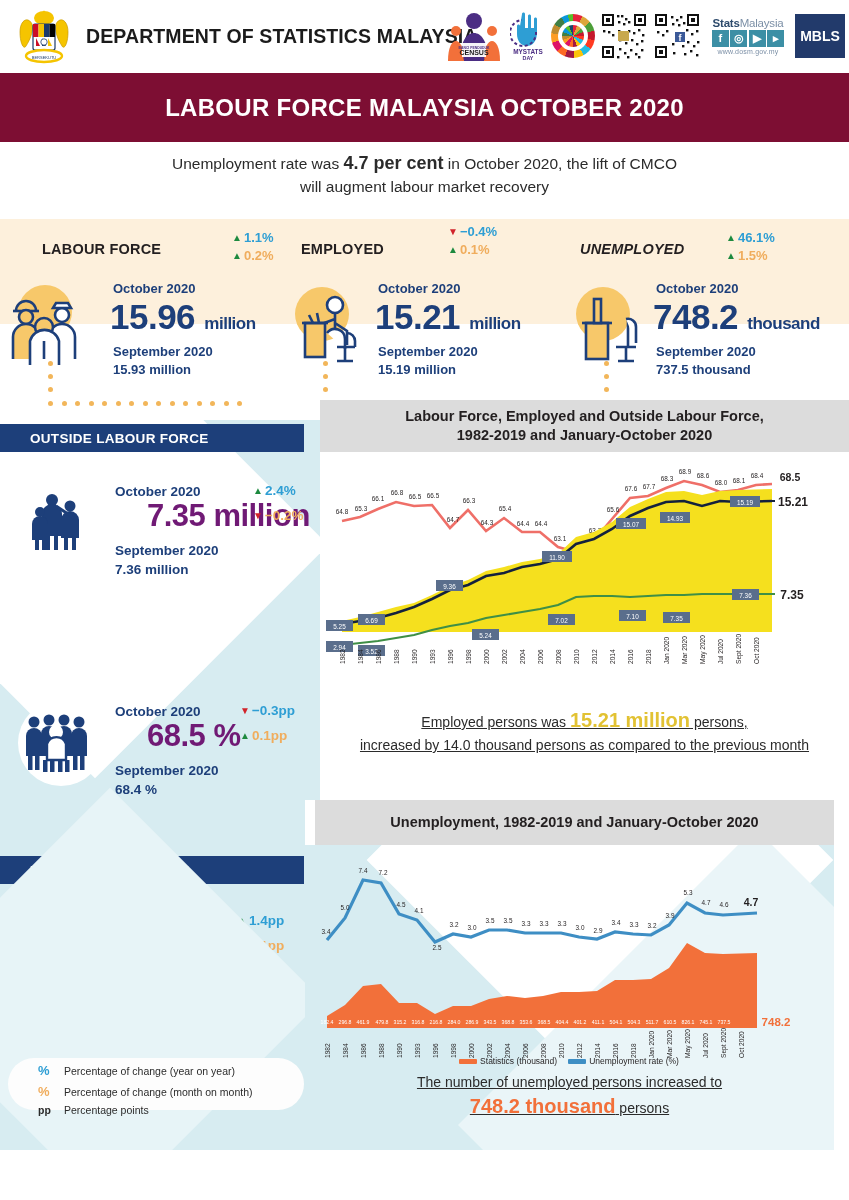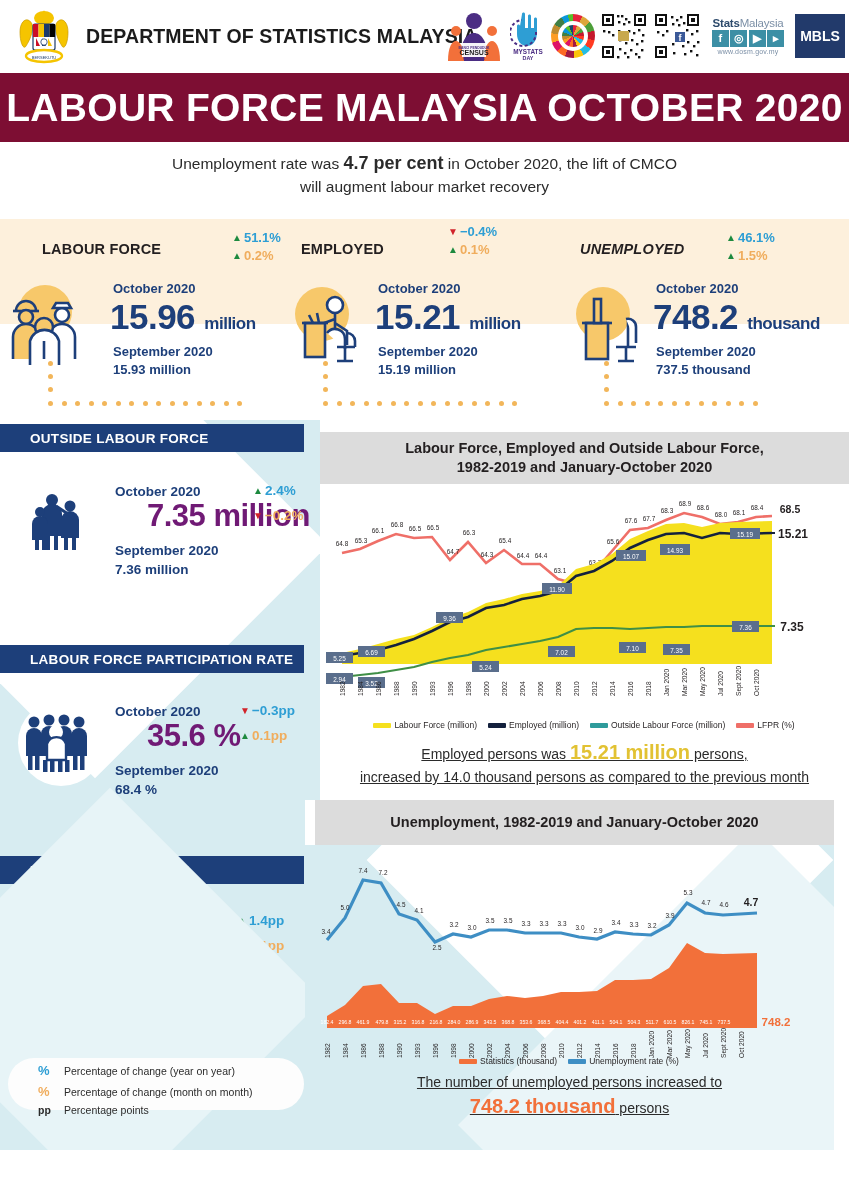--- a/index.html
+++ b/index.html
@@ -40,21 +40,21 @@
   .social-row { display:flex; gap:1.5px; margin-top:1px; }
   .soc { width:17px; height:17px; background:#3c8fa5; color:#fff; font-size:11px; font-weight:bold;
          display:flex; align-items:center; justify-content:center; }
   .stats-url { font-size:7px; color:#7b8fa6; margin-top:1.5px; letter-spacing:.2px; }
   .mbls { width:50px; height:44px; background:#223a6b; color:#fff; font-size:14px; font-weight:bold;
           display:flex; align-items:center; justify-content:center; }
 
   
   .title-bar { position:absolute; left:0; top:73px; width:849px; height:69px; background:#7d0e33;
                display:flex; align-items:center; justify-content:center; }
-  .title-bar h1 { color:#fff; font-size:39px; font-weight:bold; letter-spacing:.3px; }
+  .title-bar h1 { color:#fff; font-size:24px; font-weight:bold; letter-spacing:.3px; }
 
   
   .subtitle { position:absolute; left:0; top:142px; width:849px; height:65px; background:#fff;
               display:flex; flex-direction:column; align-items:center; justify-content:center;
               text-align:center; color:#2b2b2b; font-size:15.5px; line-height:1.45; }
   .subtitle b { font-size:18px; font-weight:bold; }
 
   
   .kpi-band { position:absolute; left:0; top:219px; width:849px; height:105px; background:#fdf0dc; }
   .kpi-band-lower { position:absolute; left:0; top:324px; width:849px; height:96px; background:#fff; }
@@ -106,21 +106,21 @@
 
   
   .chart-card { position:absolute; background:#fff; }
   .chart-hdr { background:#dcdcdc; display:flex; align-items:center; justify-content:center;
      text-align:center; color:#231f20; font-weight:bold; font-size:14.5px; line-height:1.3; }
   .chart-svg-wrap { position:relative; }
   .chart-note { text-align:center; color:#2b2b2b; font-size:14px; line-height:1.45;text-decoration:underline; }
   .chart-note .hl-y { color:#e2c233; font-weight:bold; font-size:20px; }
   .chart-note .hl-o { color:#f2703a; font-weight:bold; font-size:20px; }
 
-  .chart1 { left:320px; top:432px; width:529px; height:357px; }
+  .chart1 { left:320px; top:400px; width:529px; height:357px; }
   .chart1 .chart-hdr { position:absolute; left:0; top:0; width:529px; height:52px; }
   .chart2 { left:305px; top:800px; width:529px; height:299px; }
   .chart2 .chart-hdr { position:absolute; left:10px; top:0; width:519px; height:45px; }
   .chart2-body { position:absolute; left:0; top:45px; width:529px; height:305px;
      background:#d7ecf1; overflow:hidden; }
   .chart2-body::before { content:""; position:absolute; left:130px; top:-150px; width:330px; height:330px;
      background:#ffffff; transform: rotate(45deg); }
   .chart2-body::after { content:""; position:absolute; left:240px; top:70px; width:420px; height:420px;
      background:#eaf5f8; transform: rotate(45deg); }
 
@@ -310,21 +310,21 @@
   <div class="kpi-band"></div>
   <div class="kpi-band-lower"></div>
 
   <div class="kpi-wrap">
 
     <div class="kpi">
       <div class="kpi-name" style="left:42px; top:22px;">LABOUR FORCE</div>
       <div class="kpi-deltas" style="left:232px; top:11px;">
         <div class="delta yoy">
             <span class="arrow-up">▲</span>
-            <span>51.1%</span>
+            <span>1.1%</span>
           </div>
         <div class="delta mom">
             <span class="arrow-up">▲</span>
             <span>0.2%</span>
           </div>
       </div>
       <div class="kpi-blob" style="left:18px; top:66px;"></div>
       <div class="kpi-icon" style="left:8px; top:62px;">
         <svg width="78" height="86" viewBox="0 0 78 86">
           <g fill="none" stroke="#1d3f7a" stroke-width="2.6">
@@ -518,21 +518,20 @@
     </div>
     <div class="sb-delta yoy" style="left:253px; top:63px;">
       <span class="arrow-up">▲</span>
         <span>2.4%</span>
     </div>
     <div class="sb-delta mom" style="left:253px; top:88px;">
       <span class="arrow-dn">▼</span>
         <span>−0.2%</span>
     </div>
 
-    <div class="panel-hdr" style="top:225px;">LABOUR FORCE PARTICIPATION RATE</div>
     <div class="sb-circle" style="left:18px; top:280px;"></div>
     <div style="position:absolute; left:24px; top:290px;">
       <svg width="74" height="66" viewBox="0 0 74 66">
         <g fill="#1d3f7a">
           <circle cx="10" cy="12" r="5.5"></circle>
             <circle cx="25" cy="10" r="5.5"></circle>
           <circle cx="40" cy="10" r="5.5"></circle>
             <circle cx="55" cy="12" r="5.5"></circle>
           <path d="M2 46 L2 26 a8 8 0 0 1 16 0 L18 46 Z"></path>
           <path d="M17 46 L17 24 a8 8 0 0 1 16 0 L33 46 Z"></path>
@@ -545,21 +544,21 @@
           <rect x="19" y="50" width="4.5" height="12"></rect>
             <rect x="26" y="50" width="4.5" height="12"></rect>
           <rect x="34" y="50" width="4.5" height="12"></rect>
             <rect x="41" y="50" width="4.5" height="12"></rect>
           <rect x="49" y="46" width="4.5" height="14"></rect>
             <rect x="56" y="46" width="4.5" height="14"></rect>
         </g>
       </svg>
     </div>
     <div class="sb-month" style="left:115px; top:284px;">October 2020</div>
-    <div class="sb-big" style="left:113px; top:298px;">35.6 %</div>
+    <div class="sb-big" style="left:113px; top:298px;">68.5 %</div>
     <div class="sb-prev" style="left:115px; top:342px;">
       <div>September 2020</div>
       <div>68.4 %</div>
     </div>
     <div class="sb-delta yoy" style="left:240px; top:283px;">
       <span class="arrow-dn">▼</span>
         <span>−0.3pp</span>
     </div>
     <div class="sb-delta mom" style="left:240px; top:308px;">
       <span class="arrow-up">▲</span>
@@ -720,38 +719,20 @@
           <text transform="translate(349,212) rotate(-90)" text-anchor="start">Jan 2020</text>
           <text transform="translate(367,212) rotate(-90)" text-anchor="start">Mar 2020</text>
           <text transform="translate(385,212) rotate(-90)" text-anchor="start">May 2020</text>
           <text transform="translate(403,212) rotate(-90)" text-anchor="start">Jul 2020</text>
           <text transform="translate(421,212) rotate(-90)" text-anchor="start">Sept 2020</text>
           <text transform="translate(439,212) rotate(-90)" text-anchor="start">Oct 2020</text>
         </g>
       </svg>
     </div>
 
-    <div class="clegend" style="position:absolute; left:14px; top:288px; width:500px;">
-      <div class="it">
-        <span class="swatch" style="background:#f5e01e"></span>
-        <span>Labour Force (million)</span>
-      </div>
-      <div class="it">
-        <span class="swatch" style="background:#14213d"></span>
-        <span>Employed (million)</span>
-      </div>
-      <div class="it">
-        <span class="swatch" style="background:#2e9b9b"></span>
-        <span>Outside Labour Force (million)</span>
-      </div>
-      <div class="it">
-        <span class="swatch" style="background:#ef6f68"></span>
-        <span>LFPR (%)</span>
-      </div>
-    </div>
 
     <div class="chart-note" style="position:absolute; left:0; top:306px; width:529px;">
       <div>
         <span>Employed persons was </span><span class="hl-y">15.21 million</span><span> persons,</span>
       </div>
       <div>increased by 14.0 thousand persons as compared to the previous month</div>
     </div>
   </div>
 
   <div class="chart-card chart2">

